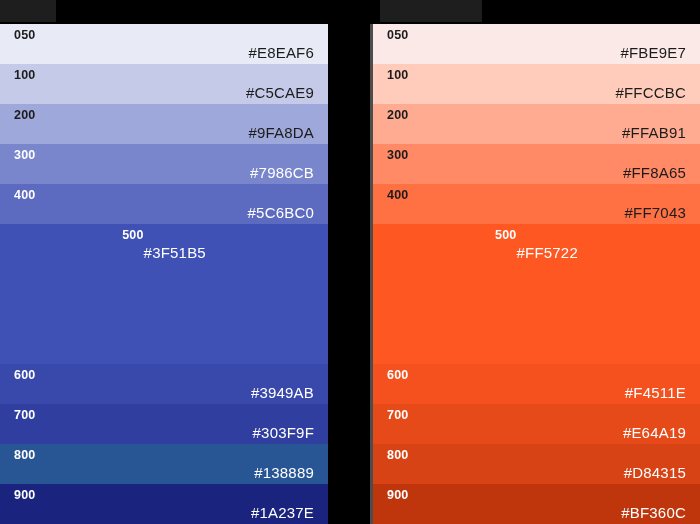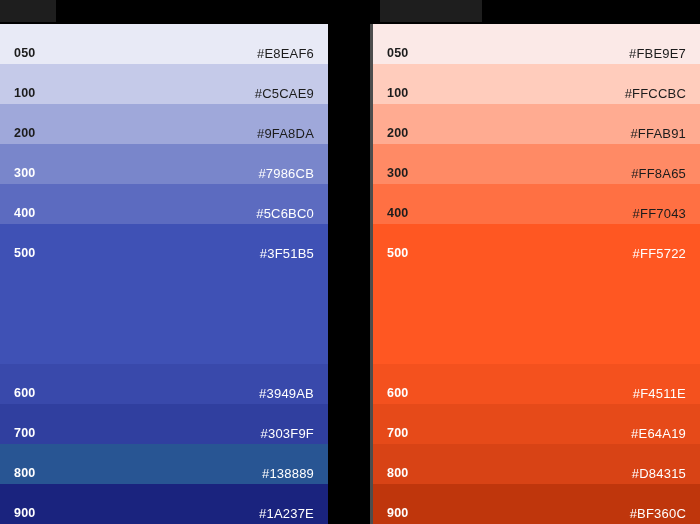--- a/index.html
+++ b/index.html
@@ -60,39 +60,40 @@
     border-left: 3px solid rgba(255,255,255,0.30);
     box-sizing: border-box;
   }
 
   .swatch {
     position: relative;
     display: flex;
     align-items: flex-start;
     justify-content: space-between;
     box-sizing: border-box;
-    padding: 23px 14px 0 14px;
+    padding: 5px 14px 0 14px;
     flex: 0 0 auto;
   }
   .swatch.size-normal { height: 40px; }
-  .swatch.size-tall   { height: 140px; }
+  .swatch.size-tall   { height: 140px; justify-content: center; }
 
   .swatch-name {
     font-size: 12.5px;
     font-weight: bold;
     letter-spacing: 0.2px;
     line-height: 1;
     white-space: nowrap;
   }
   .swatch-hex {
-    font-size: 13px;
+    font-size: 15px;
     font-weight: normal;
     letter-spacing: 0.2px;
     line-height: 1;
     white-space: nowrap;
+    margin-top: 16px;
   }
   .on-dark  .swatch-name, .on-dark  .swatch-hex { color: #ffffff; }
   .on-light .swatch-name, .on-light .swatch-hex { color: #1c1c1c; }
 </style>
 </head>
 <body>
 
 <div class="header-band">
   <div class="header-chip left"></div>
   <div class="header-chip right"></div>

